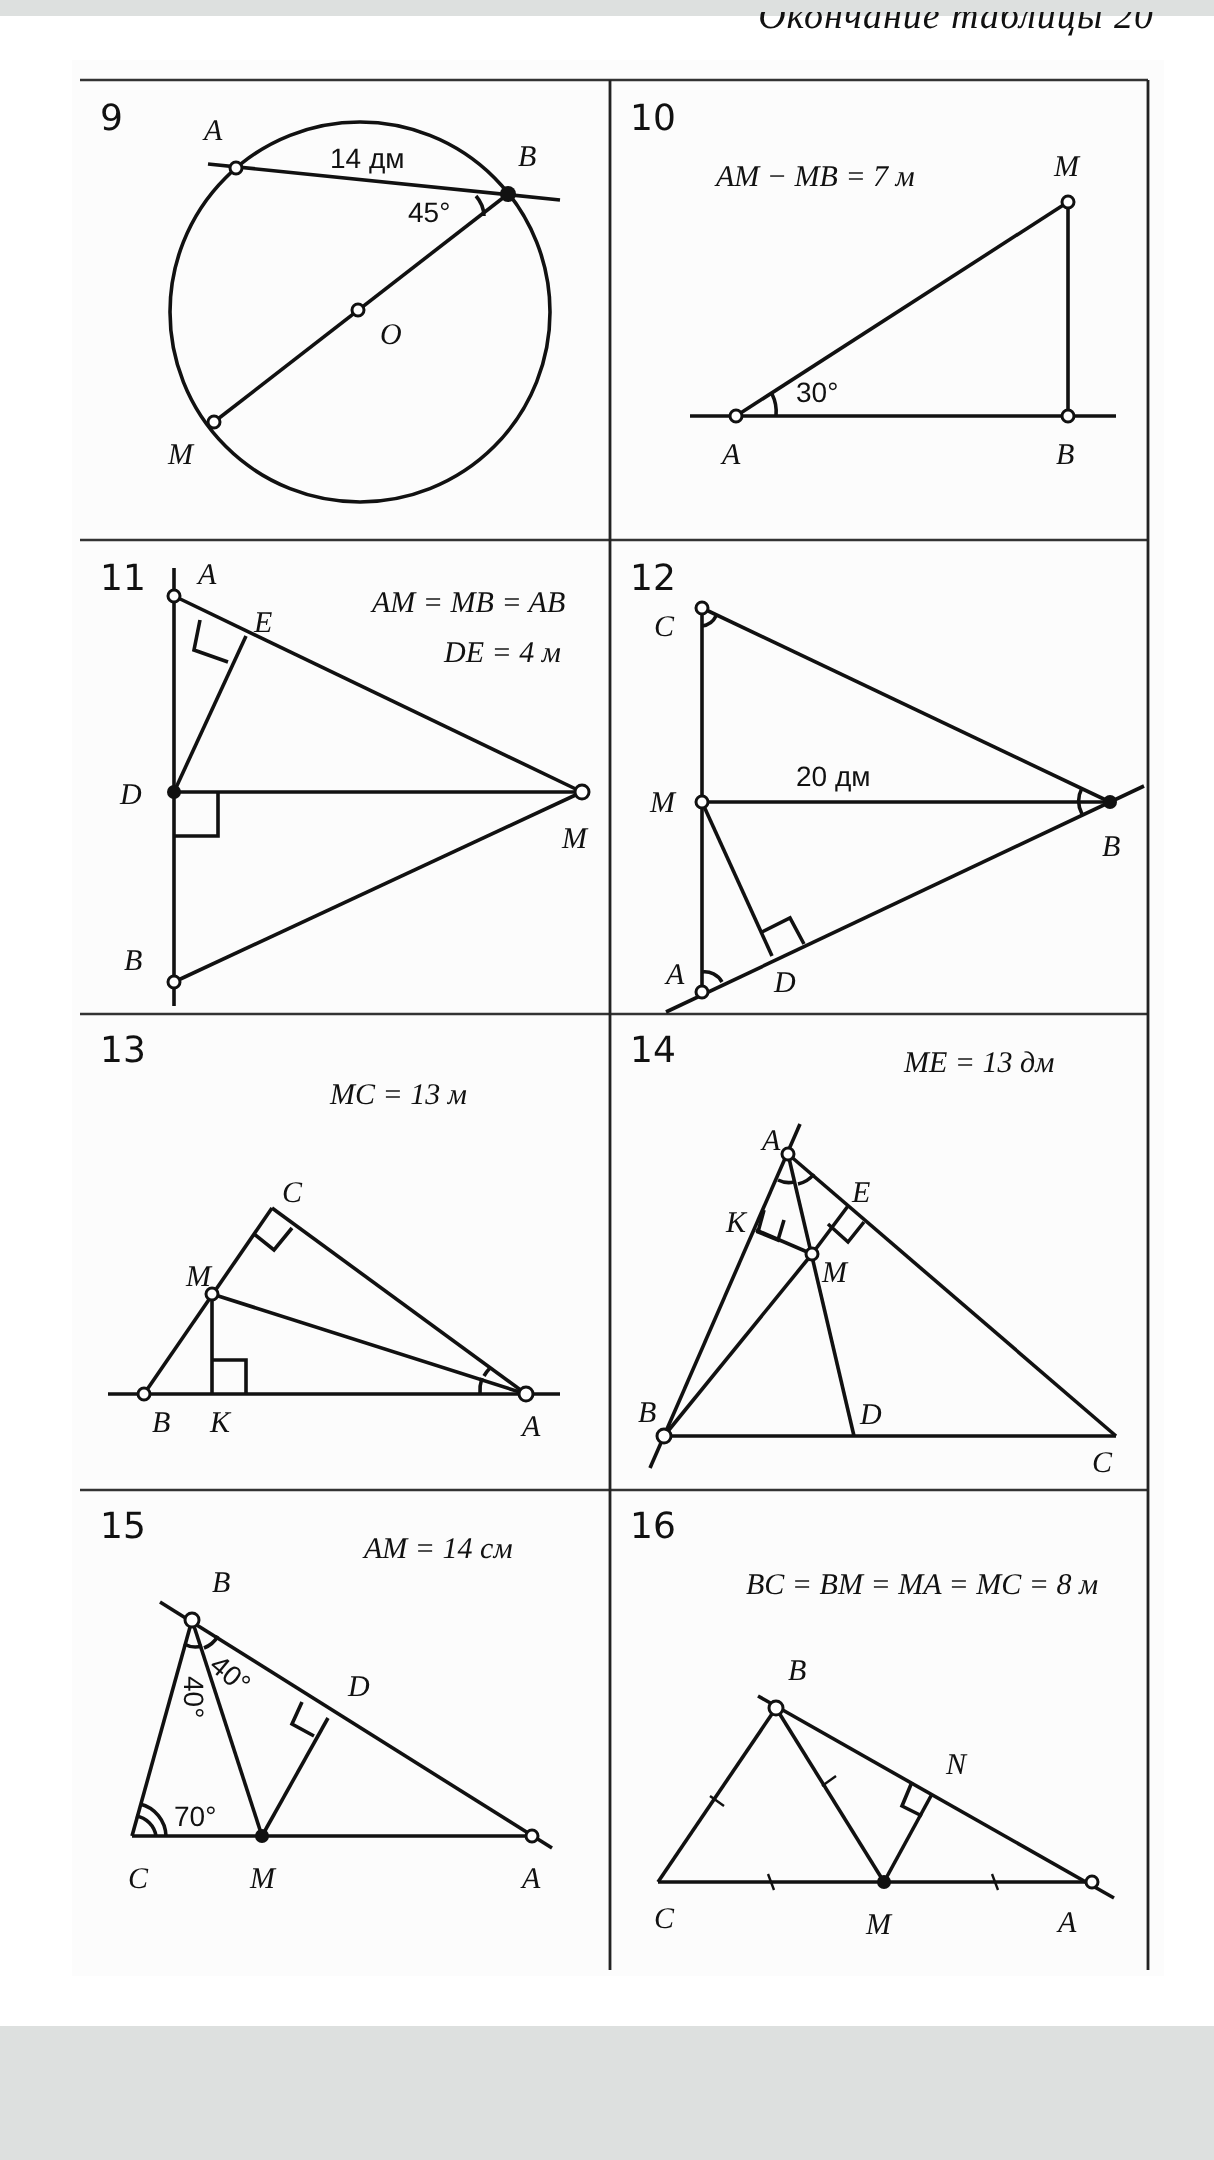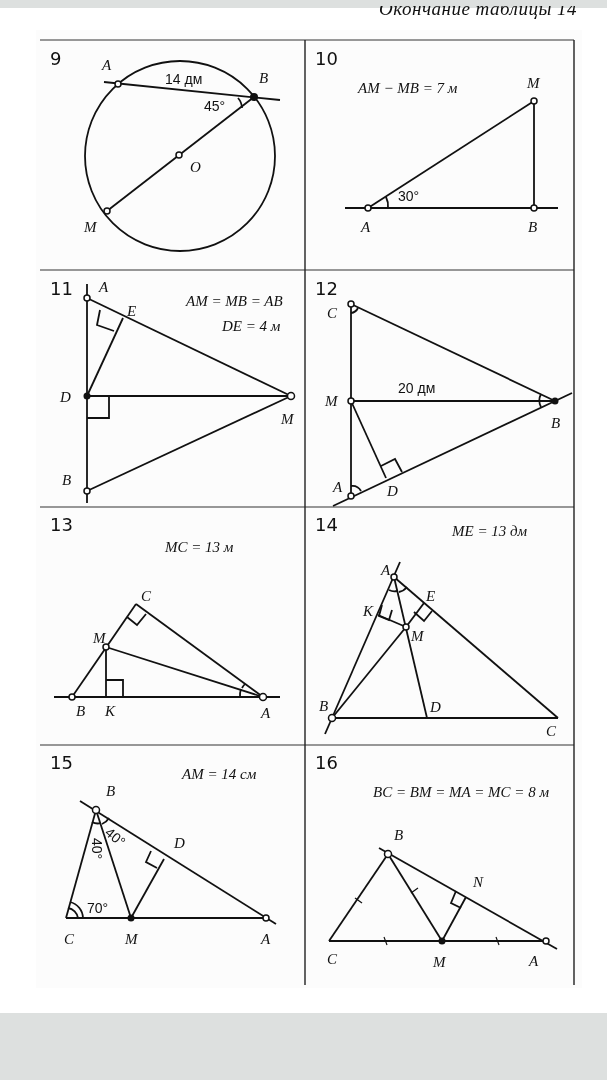--- a/index.html
+++ b/index.html
@@ -14,21 +14,21 @@
   .cond { font-family:"Liberation Serif", serif; font-style:italic; font-size:15px; fill:#111; }
   .unit { font-family:"Liberation Sans", sans-serif; font-size:14px; fill:#111; }
   .ln { stroke:#111; stroke-width:1.8; fill:none; }
   .pt { stroke:#111; stroke-width:1.5; fill:#fff; }
   .ptf { fill:#111; }
 </style>
 </head>
 <body>
 
 <div class="topbar"></div>
-<div class="page-header">Окончание таблицы 14</div>
+<div class="page-header">Окончание таблицы 20</div>
 
 <div class="sheet"></div>
 
 <svg class="grid" width="607" height="1080" viewBox="0 0 607 1080">
 
   <g>
     <line x1="40" y1="40" x2="574" y2="40" stroke="#333" stroke-width="1.2"></line>
     <line x1="40" y1="270" x2="574" y2="270" stroke="#333" stroke-width="1.2"></line>
     <line x1="40" y1="507" x2="574" y2="507" stroke="#333" stroke-width="1.2"></line>
     <line x1="40" y1="745" x2="574" y2="745" stroke="#333" stroke-width="1.2"></line>

